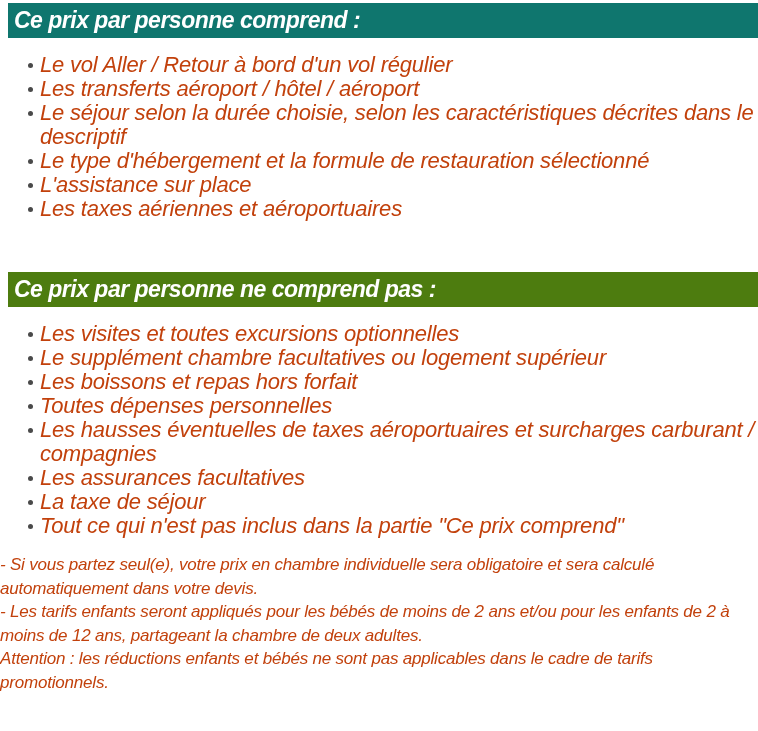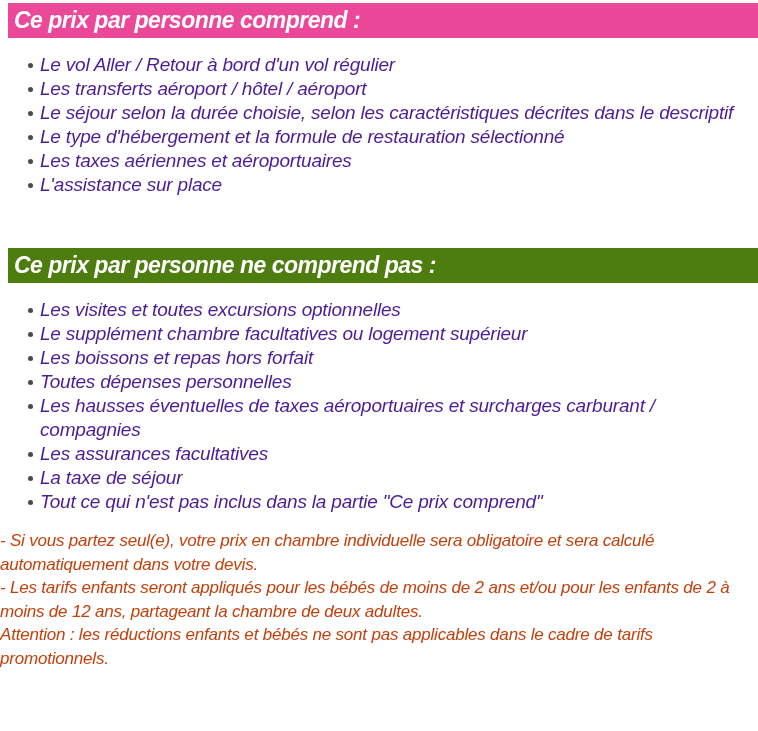--- a/index.html
+++ b/index.html
@@ -38,23 +38,23 @@
   ul.bullet-list {
     list-style: none;
     margin: 15px 0 0 0;
     padding: 0;
   }
   ul.bullet-list li {
     position: relative;
     padding-left: 40px;
     line-height: 24px;
     font-style: italic;
-    font-size: 19px;
+    font-size: 22px;
     letter-spacing: -0.2px;
-    color: #4c1d95;
+    color: #c2410c;
   }
   ul.bullet-list li::before {
     content: "";
     position: absolute;
     left: 28px;
     top: 10px;
     width: 5px;
     height: 5px;
     border-radius: 50%;
     background: #4a4a4a;
@@ -71,30 +71,30 @@
     line-height: 23.5px;
     color: #c2410c;
   }
 </style>
 </head>
 <body>
 
 <div class="page">
 
   <section>
-    <div class="section-bar bar-included" style="background: #ec4899;">
+    <div class="section-bar bar-included" style="background: #0f766e;">
       <span class="bar-title" style="color: rgb(255, 255, 255);">Ce prix par personne comprend :</span>
     </div>
     <ul class="bullet-list">
         <li>Le vol Aller / Retour à bord d'un vol régulier</li>
         <li>Les transferts aéroport / hôtel / aéroport</li>
         <li>Le séjour selon la durée choisie, selon les caractéristiques décrites dans le descriptif</li>
         <li>Le type d'hébergement et la formule de restauration sélectionné</li>
+        <li>L'assistance sur place</li>
         <li>Les taxes aériennes et aéroportuaires</li>
-        <li>L'assistance sur place</li>
       </ul>
   </section>
 
   <section>
     <div class="section-bar bar-not-included" style="background: #4d7c0f;">
       <span class="bar-title" style="color: rgb(255, 255, 255);">Ce prix par personne ne comprend pas :</span>
     </div>
     <ul class="bullet-list">
         <li>Les visites et toutes excursions optionnelles</li>
         <li>Le supplément chambre facultatives ou logement supérieur</li>

